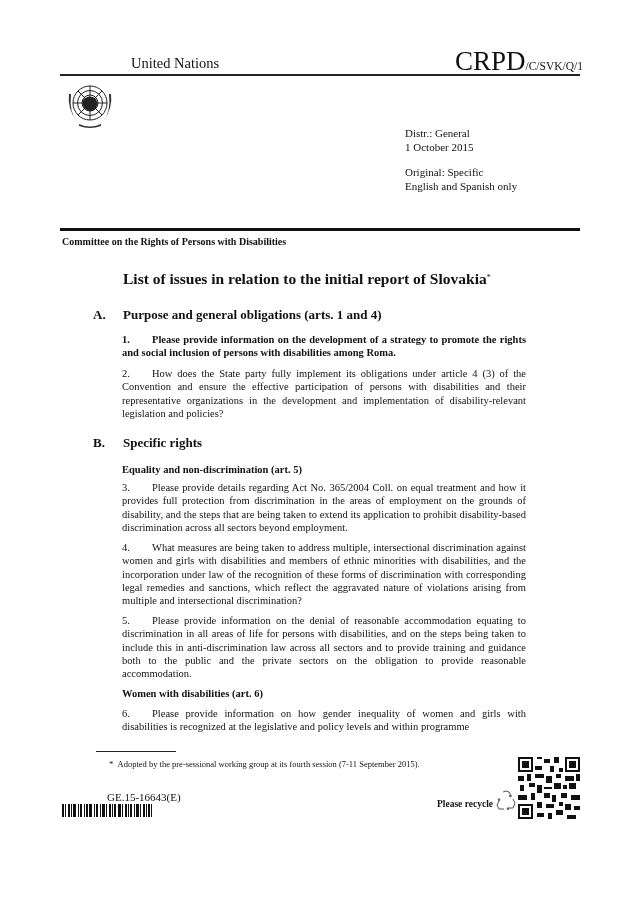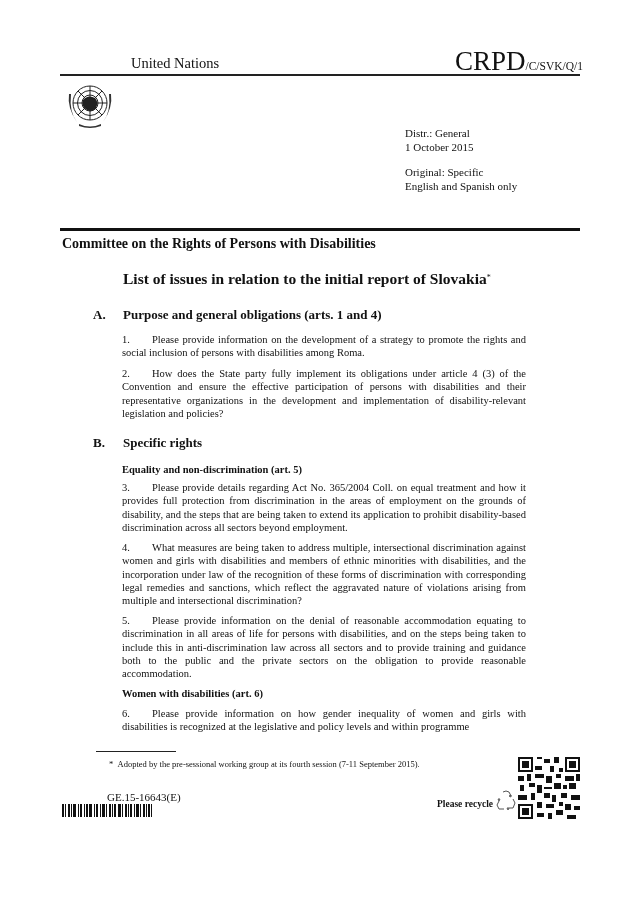--- a/index.html
+++ b/index.html
@@ -15,21 +15,21 @@
 
   .emblem { left: 65px; top: 80px; width: 50px; height: 50px; }
 
   .conv-title { left: 131px; top: 83px; font-size: 19.5px; font-weight: bold; line-height: 22px; }
 
   .distr { left: 405px; top: 89px; font-size: 11px; line-height: 13.5px; margin-top: 38px; }
   .distr .gap { height: 12px; }
 
   .hr-mid { left: 60px; top: 228px; width: 520px; height: 2.5px; background: #111; }
 
-  .committee { left: 62px; top: 236px; font-size: 14px; font-weight: bold; }
+  .committee { left: 62px; top: 236px; font-size: 10px; font-weight: bold; }
 
   .doc-title { left: 123px; top: 270px; font-size: 15.5px; font-weight: bold; }
   .doc-title .star { font-size: 8px; font-weight: normal; vertical-align: top; position: relative; top: 3px; }
 
   .sec-head { font-size: 13px; font-weight: bold; }
   .sec-head .letter { position: absolute; left: -30px; }
   .sub-head { font-size: 10.5px; font-weight: bold; }
 
   .para { left: 122px; width: 404px; font-size: 10.5px; line-height: 13.3px; text-align: justify; }
   .para .num { display: inline-block; width: 30px; }
@@ -86,21 +86,21 @@
 
 <div class="abs committee">Committee on the Rights of Persons with Disabilities</div>
 
 <div class="abs doc-title"><span>List of issues in relation to the initial report of Slovakia</span><span class="star">*</span></div>
 
 <div class="abs sec-head" style="left:123px; top:307px;">
   <span class="letter">A.</span>
   <span>Purpose and general obligations (arts. 1 and 4)</span>
 </div>
 
-<div class="abs para" style="top:333px;">
+<div class="abs para" style="top:333px;font-weight:bold;">
   <span class="num">1.</span><span>Please provide information on the development of a strategy to promote the rights and social inclusion of persons with disabilities among Roma.</span>
 </div>
 
 <div class="abs para" style="top:367px;">
   <span class="num">2.</span><span>How does the State party fully implement its obligations under article 4 (3) of the Convention and ensure the effective participation of persons with disabilities and their representative organizations in the development and implementation of disability-relevant legislation and policies?</span>
 </div>
 
 <div class="abs sec-head" style="left:123px; top:435px;">
   <span class="letter">B.</span>
   <span>Specific rights</span>

